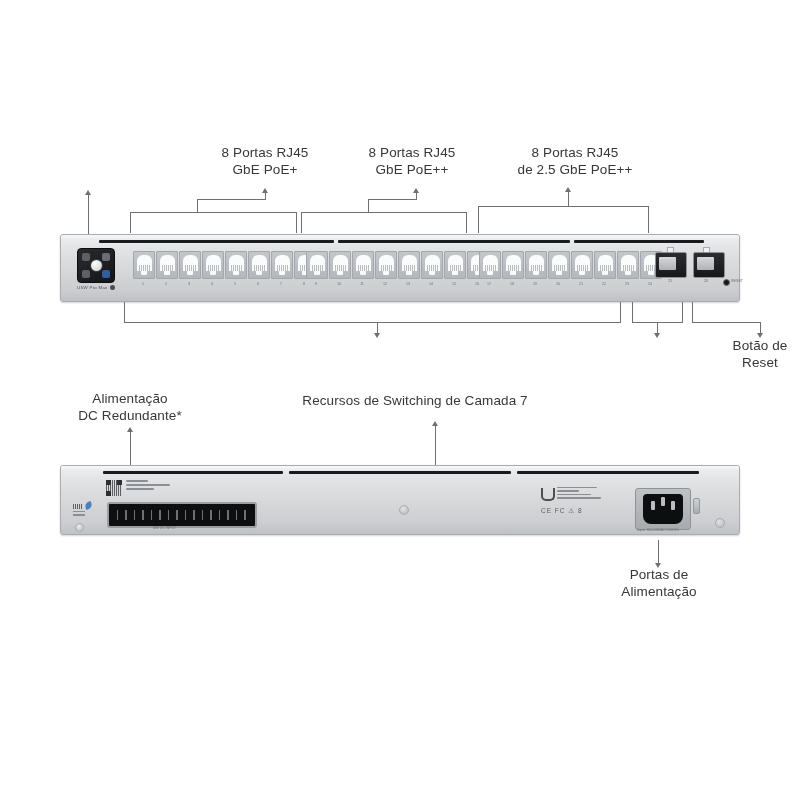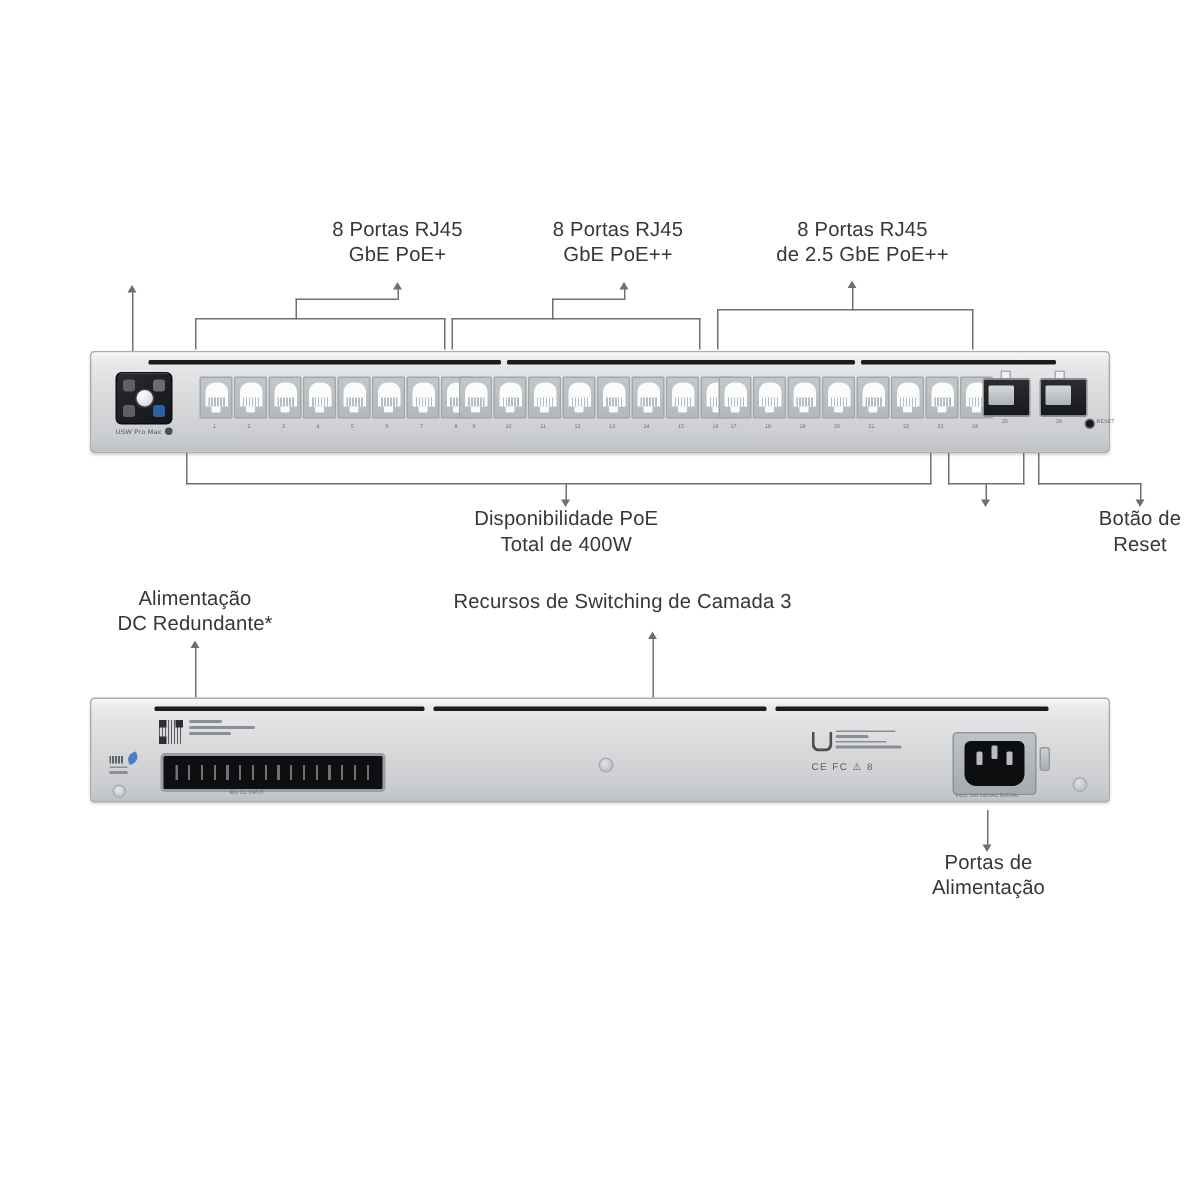--- a/index.html
+++ b/index.html
@@ -398,42 +398,40 @@
       <span class="portnum" style="left: 579px;">24</span>
       <span class="portnum" style="left: 599px; top: 44px;">25</span>
       <span class="portnum" style="left: 635px; top: 44px;">26</span>
     </div>
 
   <div class="ln lnv" style="left:124px;top:302px;height:21px;"></div>
   <div class="ln lnv" style="left:620px;top:302px;height:21px;"></div>
   <div class="ln lnh" style="left:124px;top:322px;width:497px;"></div>
   <div class="ln lnv" style="left:377px;top:322px;height:12px;"></div>
   <div class="arrow-down" style="left:373.5px;top:333px;"></div>
-  <div class="lbl" style="left:290px;top:337px;width:175px;">Disponibilidade PoE
-Total de 400W</div>
 
   <div class="ln lnv" style="left:632px;top:302px;height:21px;"></div>
   <div class="ln lnv" style="left:682px;top:302px;height:21px;"></div>
   <div class="ln lnh" style="left:632px;top:322px;width:51px;"></div>
   <div class="ln lnv" style="left:657px;top:322px;height:12px;"></div>
   <div class="arrow-down" style="left:653.5px;top:333px;"></div>
 
   <div class="ln lnv" style="left:692px;top:302px;height:21px;"></div>
   <div class="ln lnh" style="left:692px;top:322px;width:69px;"></div>
   <div class="ln lnv" style="left:760px;top:322px;height:12px;"></div>
   <div class="arrow-down" style="left:756.5px;top:333px;"></div>
   <div class="lbl" style="left:714px;top:337px;width:92px;">Botão de
 Reset</div>
 
   <div class="lbl" style="left:50px;top:390px;width:160px;">Alimentação
 DC Redundante*</div>
   <div class="ln lnv" style="left:130px;top:430px;height:35px;"></div>
   <div class="arrow-up" style="left:126.5px;top:427px;"></div>
 
-  <div class="lbl" style="left:250px;top:392px;width:330px;">Recursos de Switching de Camada 3</div>
+  <div class="lbl" style="left:250px;top:392px;width:330px;">Recursos de Switching de Camada 7</div>
   <div class="ln lnv" style="left:435px;top:424px;height:41px;"></div>
   <div class="arrow-up" style="left:431.5px;top:421px;"></div>
 
   <div class="device rear">
     <div class="rear-bezel"></div>
     <div class="ventstrip" style="left:42px;width:180px;"></div>
     <div class="ventstrip" style="left:228px;width:222px;"></div>
     <div class="ventstrip" style="left:456px;width:182px;"></div>
 
     <div class="leftmarks">

